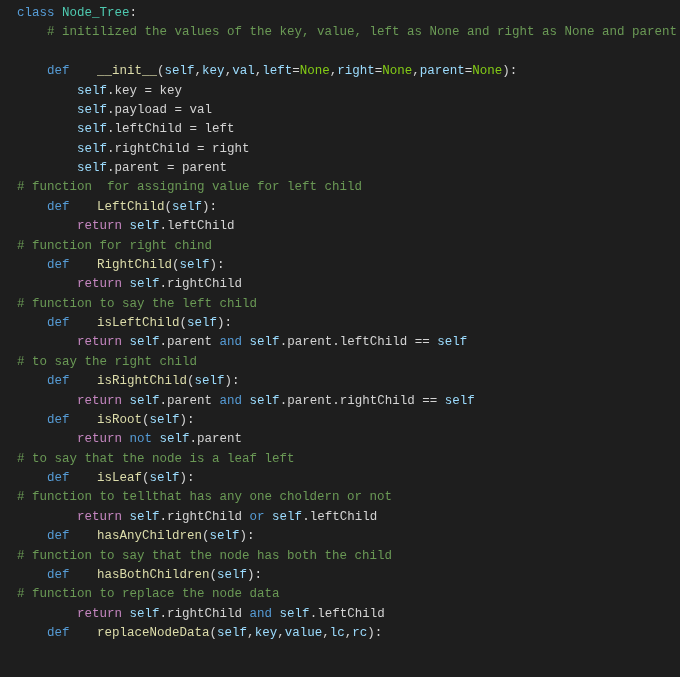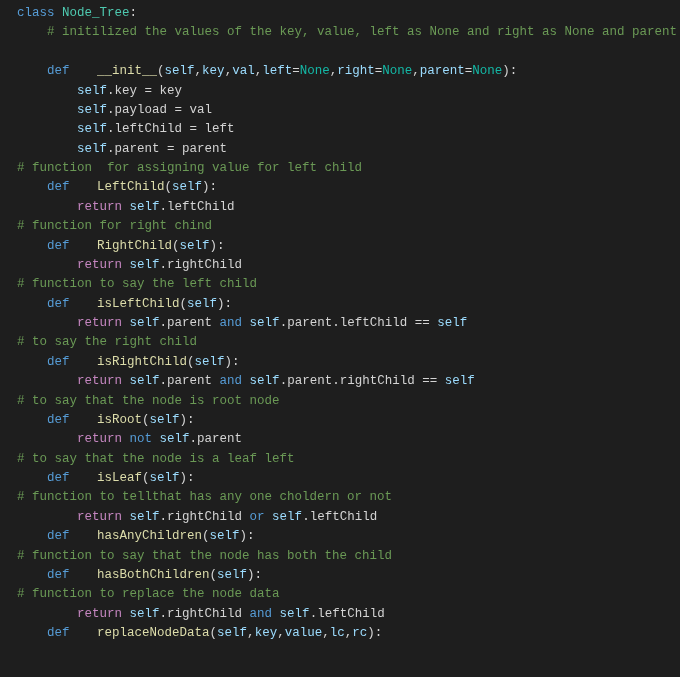--- a/index.html
+++ b/index.html
@@ -27,21 +27,21 @@
     .line {
       display: block;
       white-space: pre;
       padding: 0 17px;
     }       
     .kw-blue { color: #569cd6; }         
     .kw-yellow { color: #dcdcaa; margin-left: 20px; }       
     .kw-green { color: #6a9955; }        
     .kw-white { color: #d4d4d4; }        
     .kw-param { color: #9cdcfe; text-align: right; }        
-    .kw-none { color: #14b8a6; }         
+    .kw-none { color: #84cc16; }         
     .kw-class { color: #4ec9b0; }       
     .kw-purple { color: #c586c0; }
   </style>
 </head>
 <body>
 
 <div class="code-container">
 
   <span class="line"><span class="kw-blue">class</span> <span class="kw-class">Node_Tree</span><span class="kw-white">:</span></span>
 
@@ -50,20 +50,21 @@
   <span class="line"> </span>
 
   <span class="line">    <span class="kw-blue">def</span> <span class="kw-yellow">__init__</span><span class="kw-white">(</span><span class="kw-param">self</span><span class="kw-white">,</span><span class="kw-param">key</span><span class="kw-white">,</span><span class="kw-param">val</span><span class="kw-white">,</span><span class="kw-param">left</span><span class="kw-white">=</span><span class="kw-none">None</span><span class="kw-white">,</span><span class="kw-param">right</span><span class="kw-white">=</span><span class="kw-none">None</span><span class="kw-white">,</span><span class="kw-param">parent</span><span class="kw-white">=</span><span class="kw-none">None</span><span class="kw-white">):</span></span>
 
   <span class="line">        <span class="kw-param">self</span><span class="kw-white">.key = key</span></span>
 
   <span class="line">        <span class="kw-param">self</span><span class="kw-white">.payload = val</span></span>
 
   <span class="line">        <span class="kw-param">self</span><span class="kw-white">.leftChild = left</span></span>
 
+  <span class="line">        <span class="kw-param">self</span><span class="kw-white">.rightChild = right</span></span>
 
   <span class="line">        <span class="kw-param">self</span><span class="kw-white">.parent = parent</span></span>
 
   <span class="line"><span class="kw-green"># function  for assigning value for left child</span></span>
 
   <span class="line">    <span class="kw-blue">def</span> <span class="kw-yellow">LeftChild</span><span class="kw-white">(</span><span class="kw-param">self</span><span class="kw-white">):</span></span>
 
   <span class="line">        <span class="kw-purple">return</span> <span class="kw-param">self</span><span class="kw-white">.leftChild</span></span>
 
   <span class="line"><span class="kw-green"># function for right chind</span></span>
@@ -77,21 +78,20 @@
   <span class="line">    <span class="kw-blue">def</span> <span class="kw-yellow">isLeftChild</span><span class="kw-white">(</span><span class="kw-param">self</span><span class="kw-white">):</span></span>
 
   <span class="line">        <span class="kw-purple">return</span> <span class="kw-param">self</span><span class="kw-white">.parent </span><span class="kw-blue">and</span> <span class="kw-param">self</span><span class="kw-white">.parent.leftChild == </span><span class="kw-param">self</span></span>
 
   <span class="line"><span class="kw-green"># to say the right child</span></span>
 
   <span class="line">    <span class="kw-blue">def</span> <span class="kw-yellow">isRightChild</span><span class="kw-white">(</span><span class="kw-param">self</span><span class="kw-white">):</span></span>
 
   <span class="line">        <span class="kw-purple">return</span> <span class="kw-param">self</span><span class="kw-white">.parent </span><span class="kw-blue">and</span> <span class="kw-param">self</span><span class="kw-white">.parent.rightChild == </span><span class="kw-param">self</span></span>
 
-  <span class="line"><span class="kw-green"># to say that the node is root node</span></span>
 
   <span class="line">    <span class="kw-blue">def</span> <span class="kw-yellow">isRoot</span><span class="kw-white">(</span><span class="kw-param">self</span><span class="kw-white">):</span></span>
 
   <span class="line">        <span class="kw-purple">return</span> <span class="kw-blue">not</span> <span class="kw-param">self</span><span class="kw-white">.parent</span></span>
 
   <span class="line"><span class="kw-green"># to say that the node is a leaf left</span></span>
 
   <span class="line">    <span class="kw-blue">def</span> <span class="kw-yellow">isLeaf</span><span class="kw-white">(</span><span class="kw-param">self</span><span class="kw-white">):</span></span>
 
 

